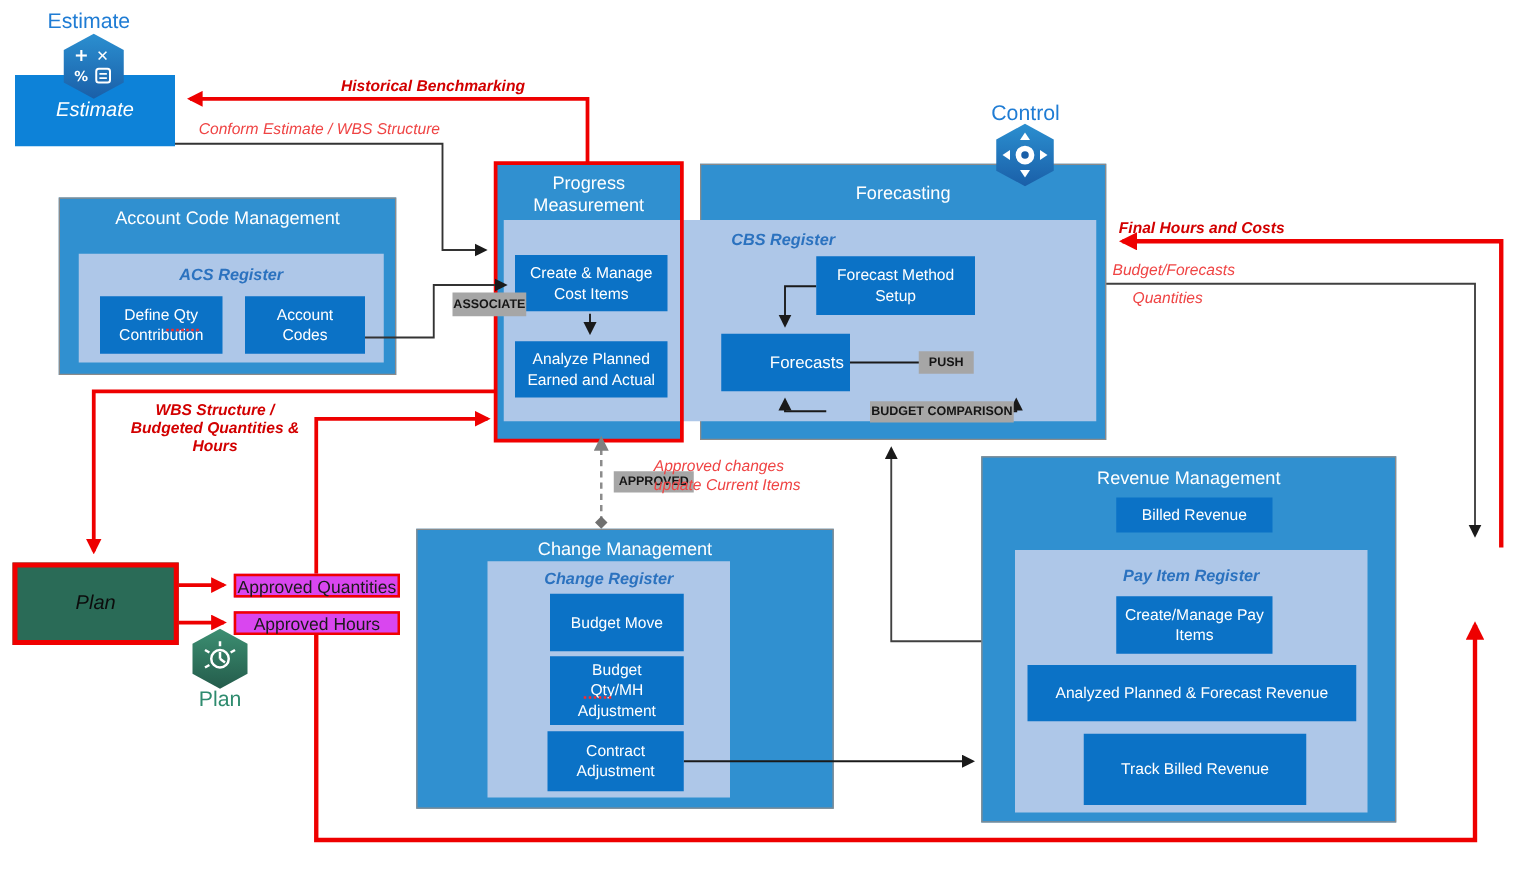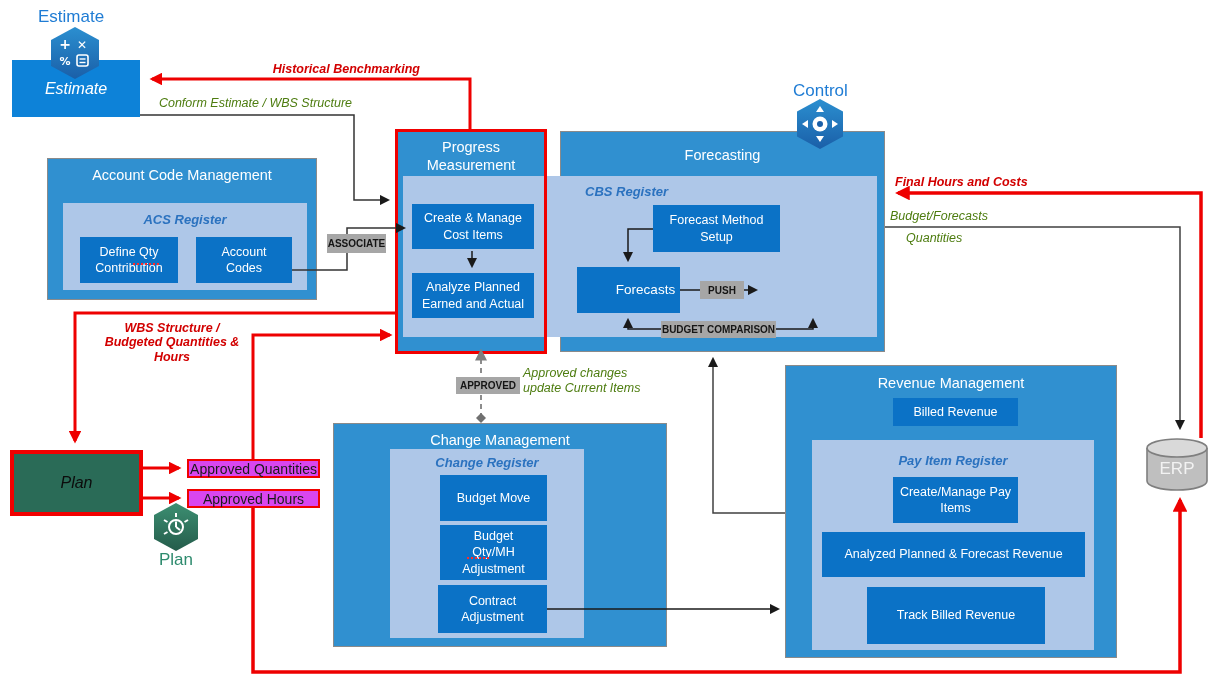--- a/index.html
+++ b/index.html
@@ -6,25 +6,25 @@
   .canvas{position:relative;width:1227px;height:698px;background:#fff;overflow:hidden;
           font-family:"Liberation Sans","DejaVu Sans",sans-serif;}
   
   .container{position:absolute;background:#3090D0;border:1px solid #8a8a8a;z-index:0;box-sizing:border-box;}
   .container .title{color:#fff;font-size:14.5px;text-align:center;line-height:1.25;margin:0 auto;padding-top:7px;}
   .register{position:absolute;background:#AEC7E8;z-index:1;box-sizing:border-box;}
   .register-label{position:absolute;color:#2B72BF;font-weight:bold;font-style:italic;font-size:13px;text-align:center;z-index:21;}
   .node{position:absolute;background:#0B72C6;color:#fff;font-size:12.5px;line-height:1.3;text-align:center;
         display:flex;align-items:center;justify-content:center;z-index:20;box-sizing:border-box;padding:2px 6px;}
   .chip{position:absolute;background:#A6A6A6;color:#151515;font-size:10px;font-weight:bold;
-        display:flex;align-items:center;justify-content:center;z-index:22;box-sizing:border-box;}
+        display:flex;align-items:center;justify-content:center;z-index:22;box-sizing:border-box;margin-left:35px;}
   .chip-red{position:absolute;background:#d946ef;color:#1a1a1a;font-size:14px;border:2px solid #F00000;
         display:flex;align-items:center;justify-content:center;z-index:22;box-sizing:border-box;}
   .lbl-red{position:absolute;color:#D20000;font-style:italic;font-weight:bold;font-size:12.5px;line-height:1.15;z-index:23;}
-  .lbl-gray{position:absolute;color:#4d7c0f;font-style:italic;font-size:12.5px;line-height:1.2;z-index:23;}
+  .lbl-gray{position:absolute;color:#ef4444;font-style:italic;font-size:12.5px;line-height:1.2;z-index:23;}
   .lbl-blue{position:absolute;color:#1F7CD4;font-size:17px;z-index:23;}
   .pm-outline{position:absolute;border:3px solid #F00000;background:transparent;z-index:5;box-sizing:border-box;}
   .svg-layer{position:absolute;left:0;top:0;z-index:10;pointer-events:none;}
   .icon{position:absolute;z-index:24;}
   .squiggle{position:absolute;height:3px;border-bottom:2px dotted #ff2a2a;z-index:25;}
   .estimate-box{position:absolute;background:#0D82D8;color:#fff;font-style:italic;font-size:16px;
         display:flex;align-items:center;justify-content:center;z-index:12;}
   .plan-box{position:absolute;background:#2A6B57;border:4px solid #F00000;color:#0c0c0c;font-style:italic;font-size:16px;
         display:flex;align-items:center;justify-content:center;z-index:12;box-sizing:border-box;}
   .plan-name{position:absolute;color:#2E8B6E;font-size:17px;text-align:center;z-index:24;}
@@ -190,27 +190,20 @@
       <line x1="24" y1="25" x2="24" y2="19.5" stroke="#fff" stroke-width="2"></line>
       <line x1="24" y1="25" x2="28" y2="28" stroke="#fff" stroke-width="2"></line>
       <line x1="24" y1="11" x2="24" y2="15" stroke="#fff" stroke-width="2"></line>
       <line x1="12" y1="18" x2="15.5" y2="20" stroke="#fff" stroke-width="2"></line>
       <line x1="36" y1="18" x2="32.5" y2="20" stroke="#fff" stroke-width="2"></line>
       <line x1="12" y1="32" x2="15.5" y2="30" stroke="#fff" stroke-width="2"></line>
     </svg>
   </div>
   <div class="plan-name" style="left:150px;top:550px;width:52px;">Plan</div>
 
-  <div class="erp-wrap" style="left:1144px;top:437px;">
-    <svg width="66" height="56" viewBox="0 0 66 56">
-      <path d="M3,11 v33 a30,9 0 0 0 60,0 v-33" fill="#BFBFBF" stroke="#7F7F7F" stroke-width="1.6"></path>
-      <ellipse cx="33" cy="11" rx="30" ry="9" fill="#D9D9D9" stroke="#7F7F7F" stroke-width="1.6"></ellipse>
-      <text x="33" y="37" fill="#F2F2F2" font-size="17" text-anchor="middle" font-family="Liberation Sans">ERP</text>
-    </svg>
-  </div>
 
   <div class="lbl-red" style="left:200px;top:62px;width:220px;text-align:right;">Historical Benchmarking</div>
   <div class="lbl-gray" style="left:158px;top:96px;width:195px;text-align:center;">Conform Estimate / WBS Structure</div>
   <div class="lbl-red" style="left:98px;top:321px;width:148px;text-align:center;">WBS Structure / Budgeted Quantities &amp; Hours</div>
   <div class="lbl-red" style="left:895px;top:175px;">Final Hours and Costs</div>
   <div class="lbl-gray" style="left:890px;top:209px;">Budget/Forecasts</div>
   <div class="lbl-gray" style="left:906px;top:231px;font-style:italic;">Quantities</div>
   <div class="lbl-gray" style="left:523px;top:366px;width:128px;">Approved changes update Current Items</div>
 
 </div>

